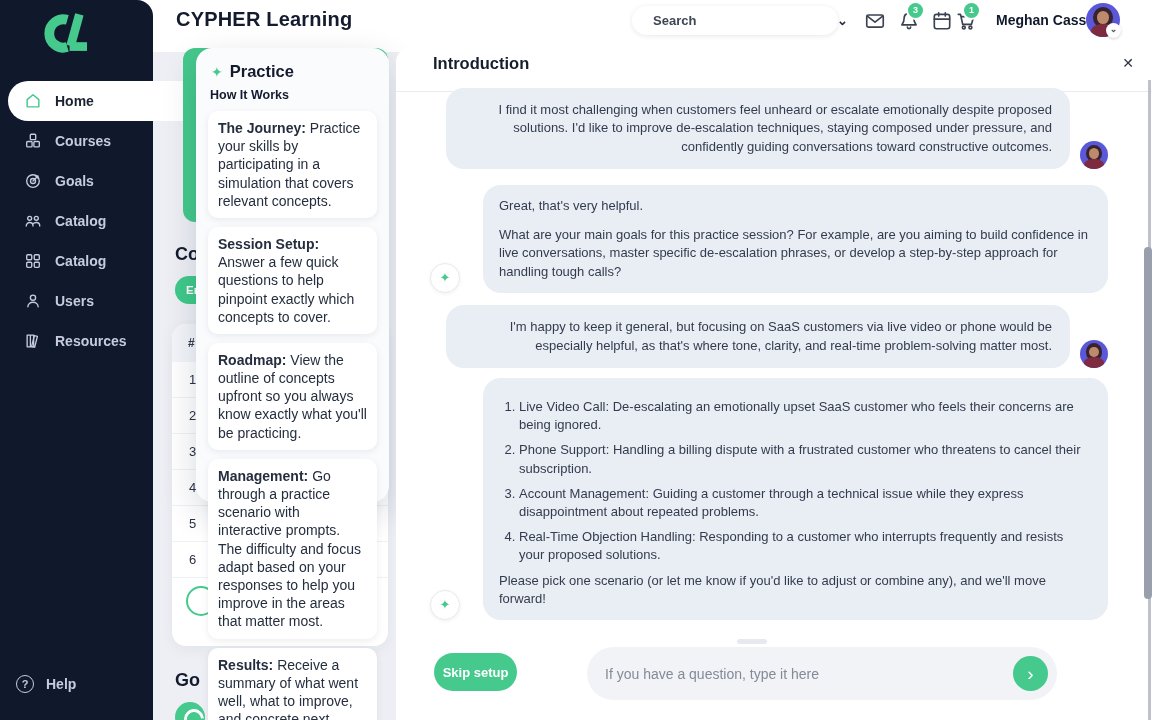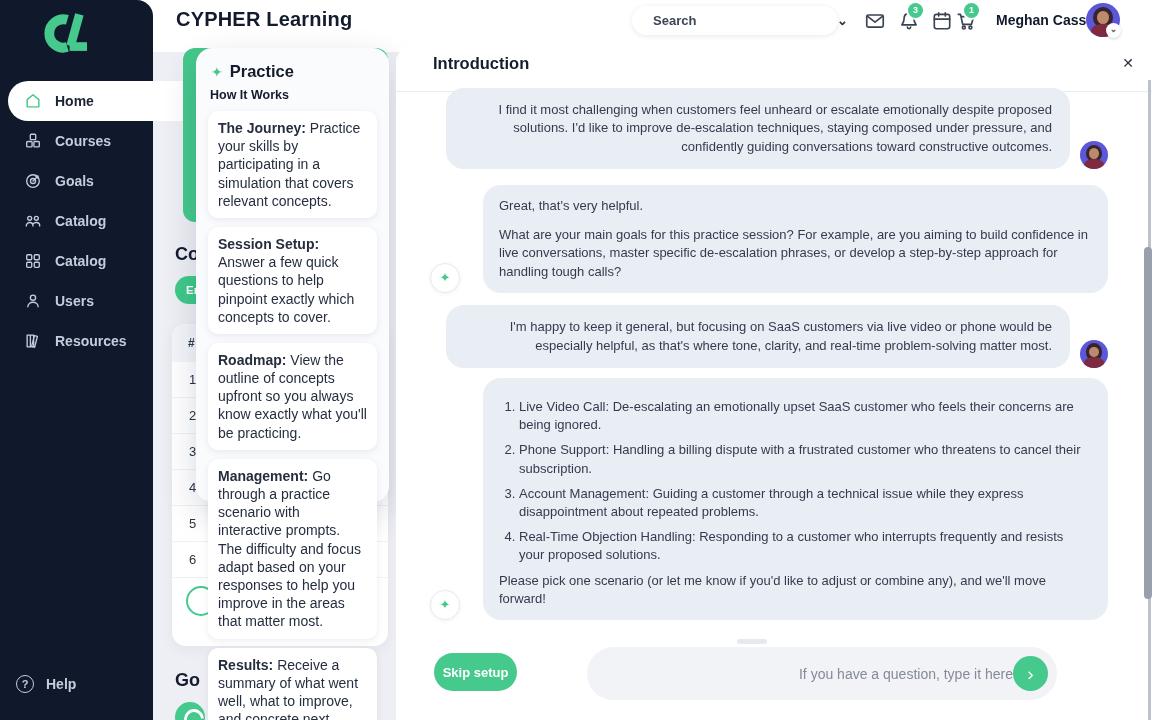--- a/index.html
+++ b/index.html
@@ -83,21 +83,21 @@
   .bubble ol { margin:8px 0 0 0; padding-left:20px; }
   .bubble ol li { margin-bottom:7px; line-height:1.4; }
   .bubble .outro { margin-top:4px; }
   .m2 { margin-top:16px; } .m3 { margin-top:12px; } .m4 { margin-top:10px; }
 
   .notch { position:absolute; left:341px; top:591px; width:30px; height:5px; border-radius:3px; background:#e6e9ef; }
   .skip-btn { position:absolute; left:38px; top:605px; width:83px; height:38px; border:none; border-radius:19px; background:#45c98c;
     color:#fff; font-size:13px; font-weight:700; font-family:inherit; cursor:pointer; }
   .chat-input { position:absolute; left:191px; top:599px; width:470px; height:53px; background:#f1f3f7; border-radius:27px;
     display:flex; align-items:center; padding:0 9px 0 18px; }
-  .chat-input input { flex:1; border:none; outline:none; background:transparent; font-size:14px; color:#0c4a6e; font-family:inherit;text-align:right; }
+  .chat-input input { flex:1; border:none; outline:none; background:transparent; font-size:14px; color:#0c4a6e; font-family:inherit; }
   .chat-input input::placeholder { color:#848a98; }
   .send-btn { width:35px; height:35px; border:none; border-radius:50%; background:#45c98c; color:#fff; font-size:19px;
     line-height:32px; text-align:center; cursor:pointer; font-family:inherit; padding:0; }
 
   .sb-track { position:absolute; right:1px; top:32px; bottom:0; width:3px; background:#bcc1cb; }
   .sb-thumb { position:absolute; right:0; top:199px; height:352px; width:8px; border-radius:4px; background:#99a0ac; }
 </style>
 </head>
 <body>
 

